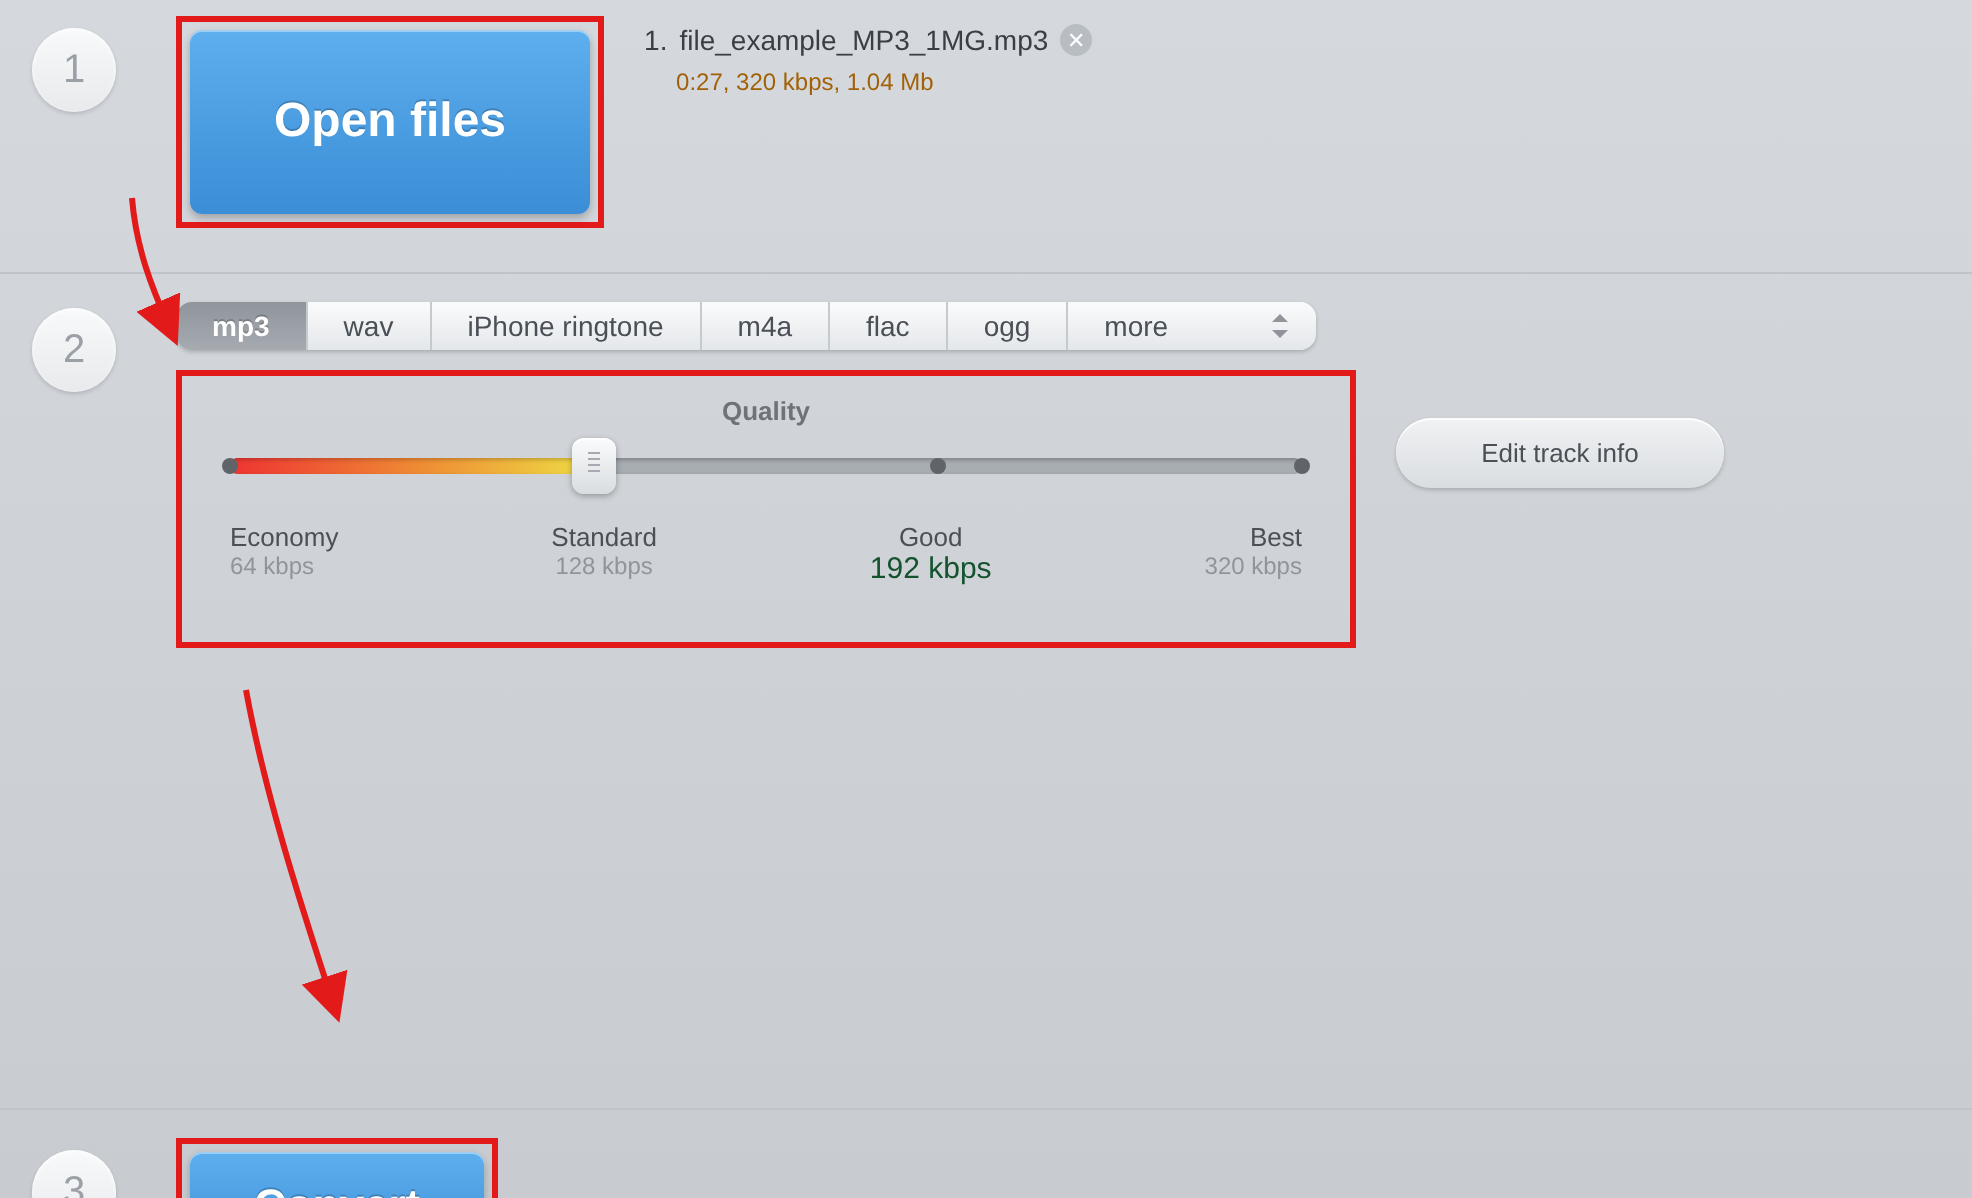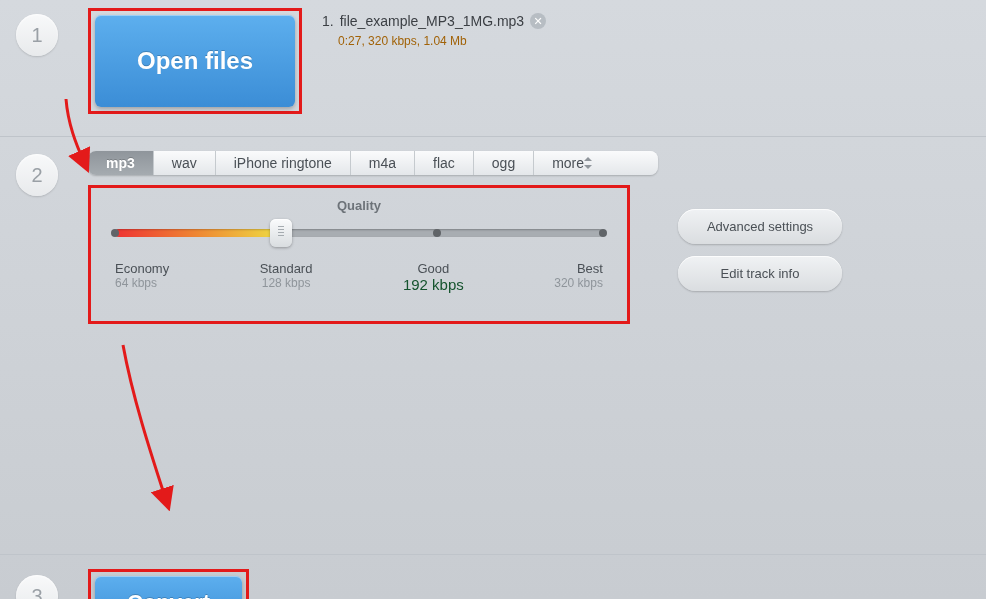--- a/index.html
+++ b/index.html
@@ -73,32 +73,32 @@
 }
 .format-tab {
   background: linear-gradient(180deg, #fafbfc, #e4e7ea);
   border: none;
   border-right: 1px solid #c5cace;
   padding: 0 18px;
   font-size: 14px;
   color: #4a5056;
   cursor: pointer;
 }
-.format-tab:last-child { border-right: none; flex: 1; display:flex; align-items:center; padding-right:14px; }
+.format-tab:last-child { border-right: none; flex: 1; display:flex; align-items:center; justify-content:space-between; padding-right:14px; }
 .format-tab.active {
   background: linear-gradient(180deg, #8f959b, #a5abb0);
   color: #fff;
   font-weight: bold;
   text-shadow: 0 -1px 0 rgba(0,0,0,.2);
 }
 .expander-icn { display:inline-flex; flex-direction:column; gap:2px; color:#8f959b; }
 
 .quality-panel {
   margin-top: 10px;
-  width: 542px;
+  width: 590px;
   padding: 10px 24px 28px;
 }
 .quality-title { text-align: center; font-size: 13px; color: #6d7379; font-weight: bold; margin-bottom: 16px; }
 .slider-track {
   height: 8px;
   border-radius: 5px;
   position: relative;
   background: #a8adb2;
   box-shadow: inset 0 1px 2px rgba(0,0,0,.25);
 }
@@ -208,21 +208,20 @@
         </div>
         <div style="text-align:right;">
           <span style="display:block;font-size:13px;color:#4a5056;">Best</span>
           <span style="display:block;font-size:12px;color:#8f959b;">320 kbps</span>
         </div>
       </div>
     </div>
   </div>
 
   <div class="side-btns">
-    <button class="gray-btn">Advanced settings</button>
     <button class="gray-btn">Edit track info</button>
   </div>
 </div>
 
 <div class="divider" style="margin-top:190px;"></div>
 
 <div class="step-row step3">
   <div class="step-num">3</div>
   <div class="convert-wrap red-box">
     <button class="blue-btn small">Convert</button>

